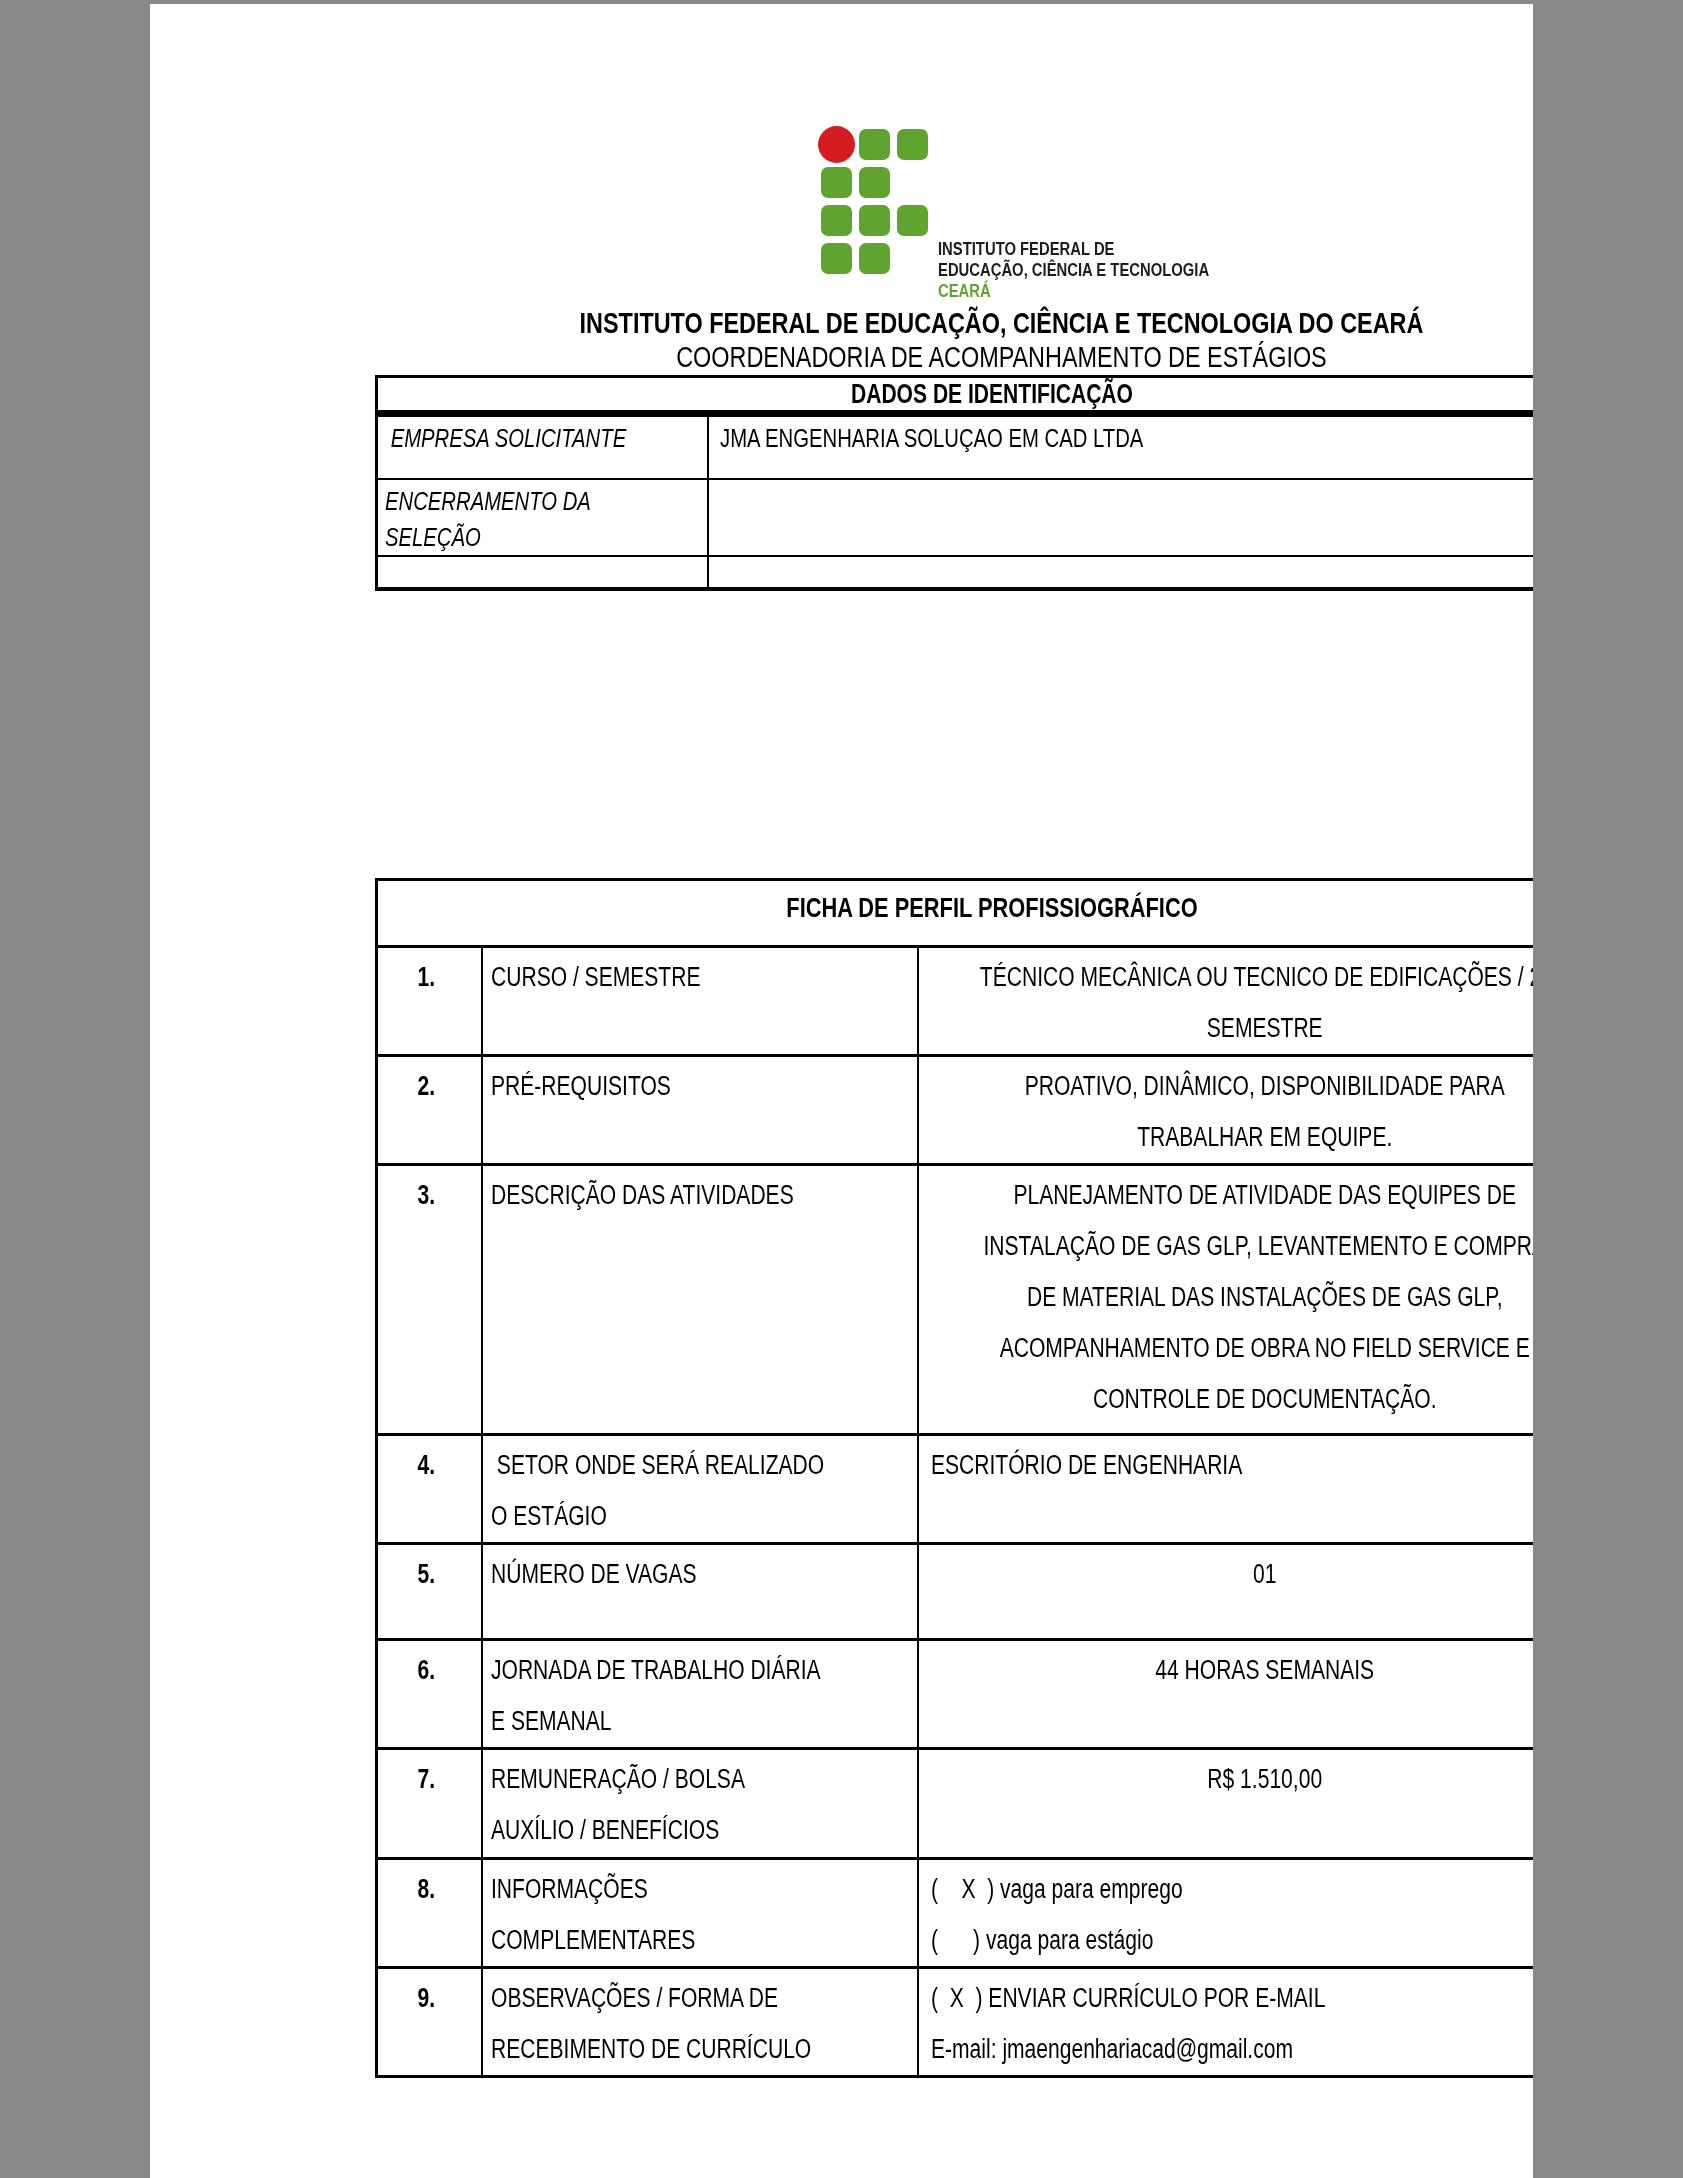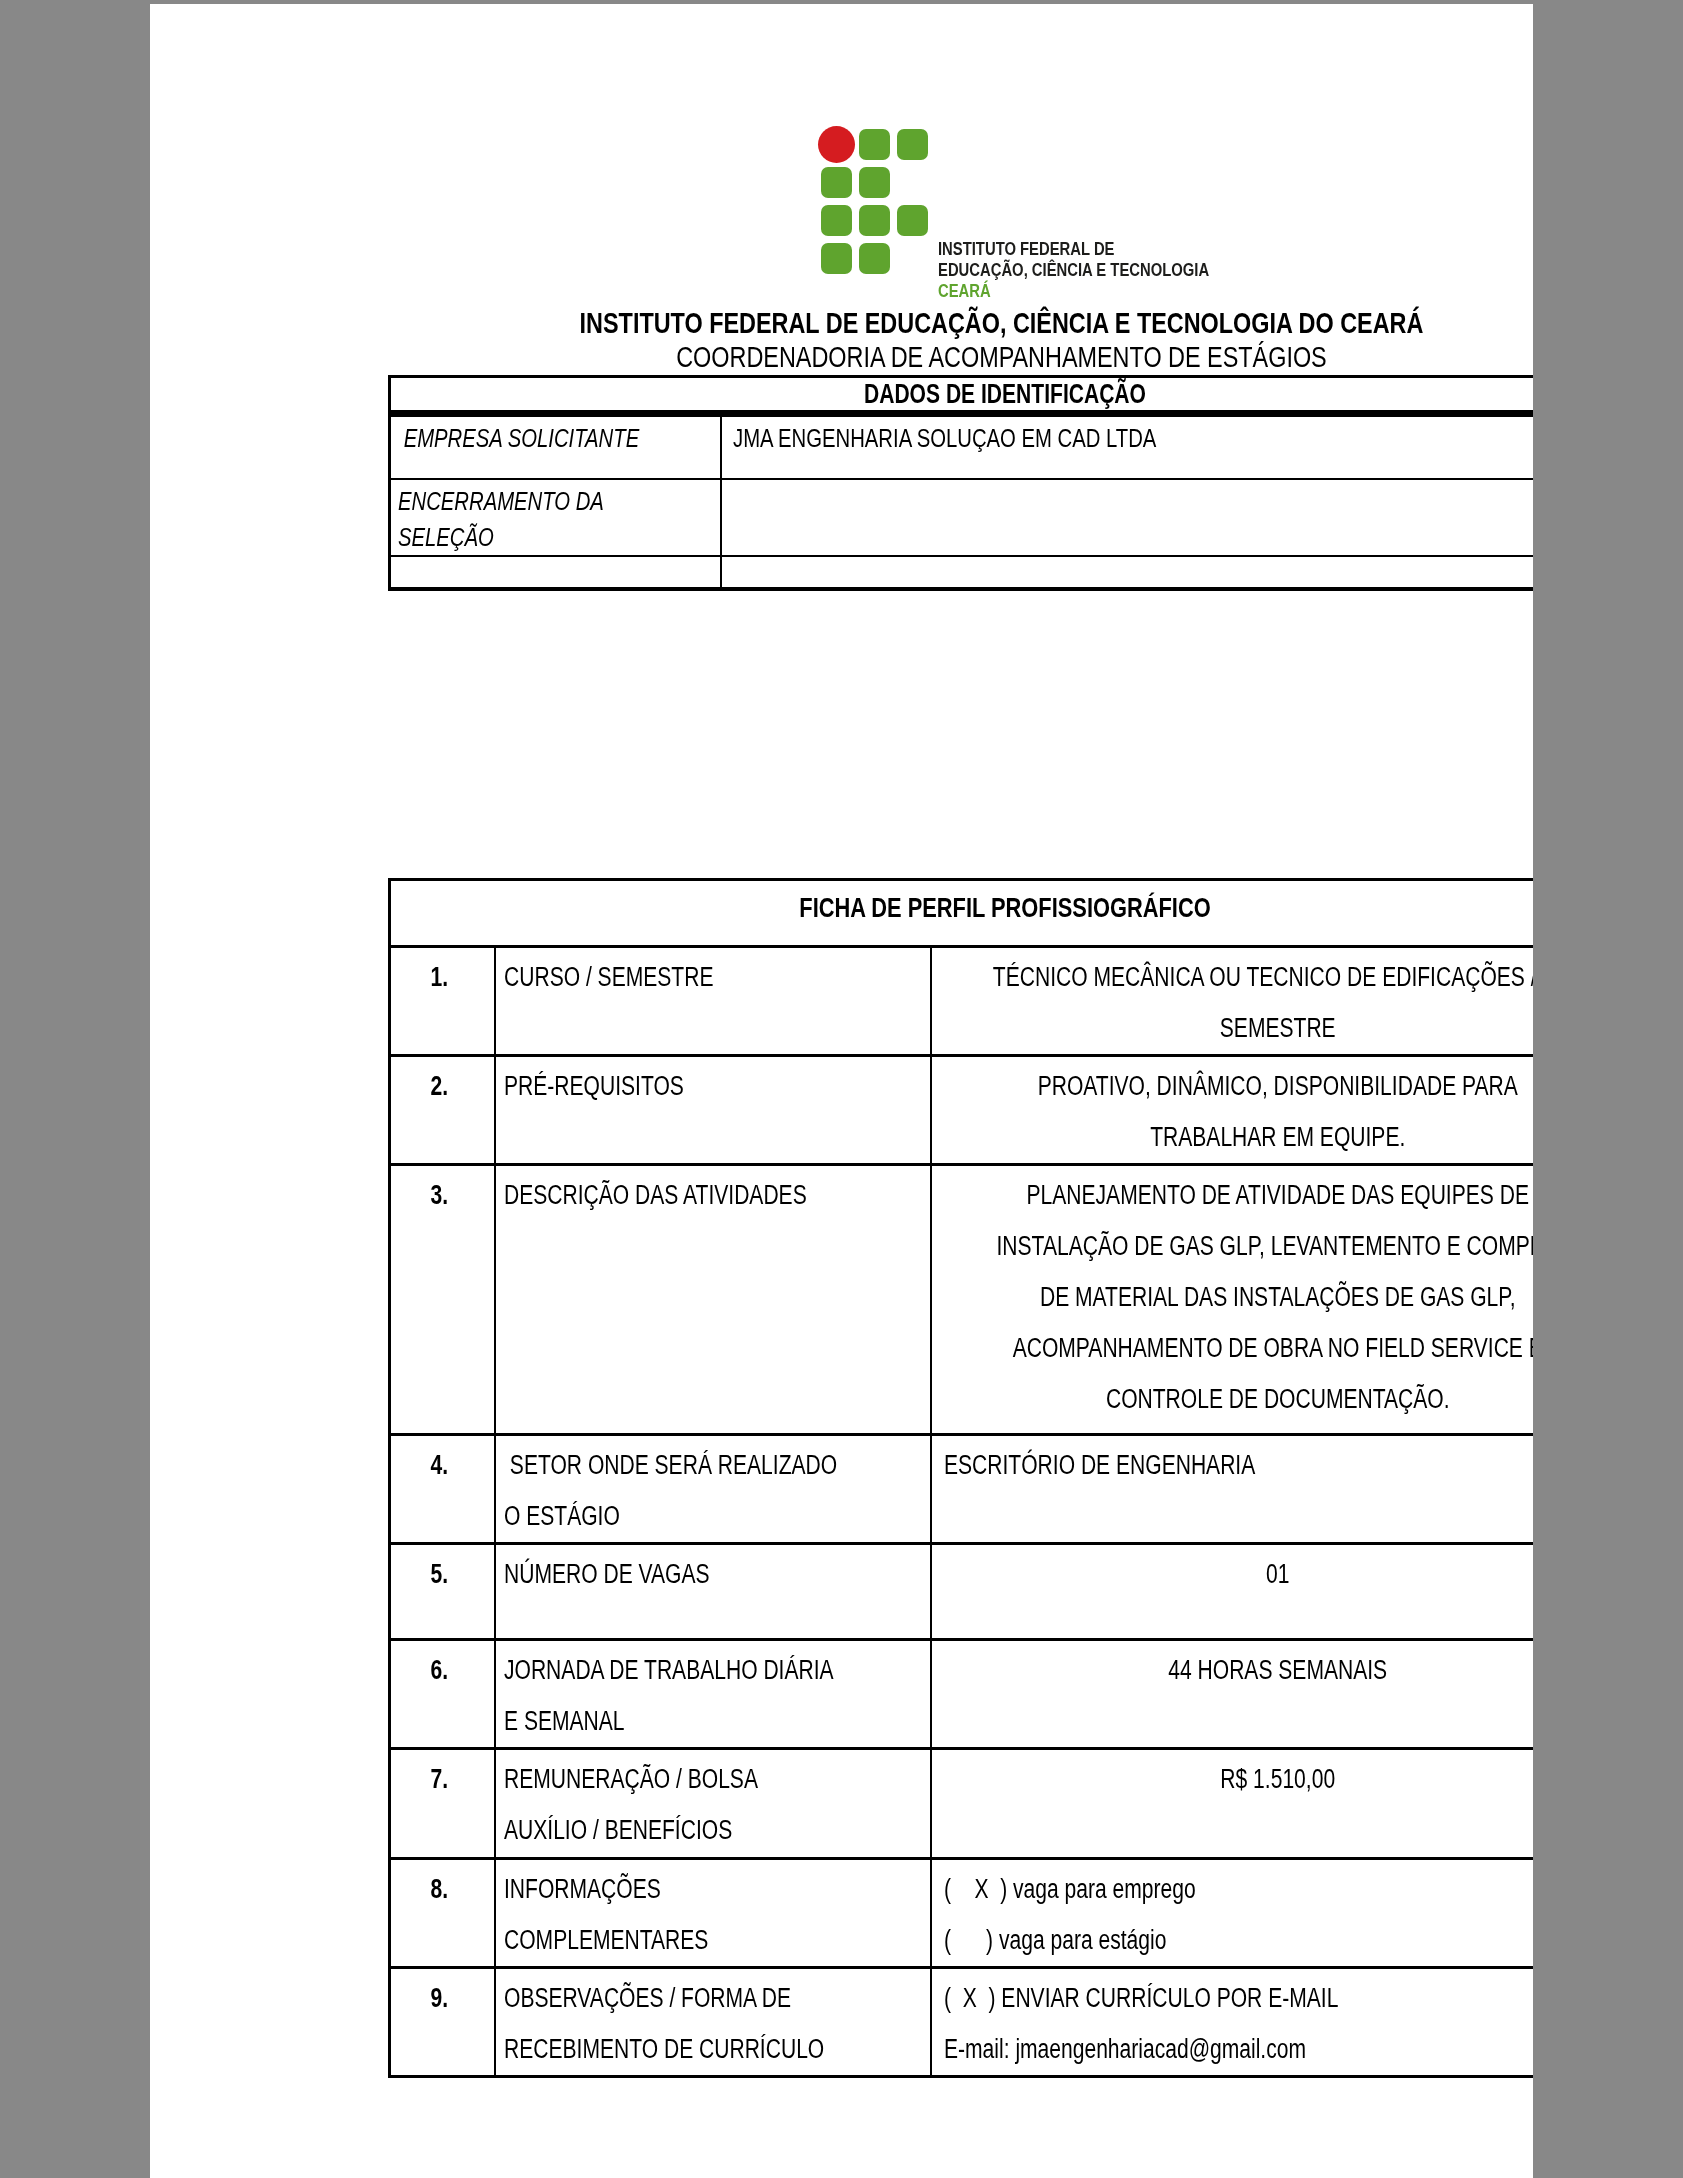--- a/index.html
+++ b/index.html
@@ -28,21 +28,21 @@
   }
   .logo-word .green { color:var(--logo-green,#5FA42E); }
 
   
   .title-wrap { position:absolute; left:10px; top:302px; width:1683px; }
   .title-wrap .tx { text-align:center; }
   .doc-title { font-size:30px; line-height:34px; font-weight:bold; }
   .doc-subtitle { font-size:30px; line-height:33px; font-weight:normal; }
 
   
-  table { border-collapse:collapse; table-layout:fixed; position:absolute; left:238px; background:#fff; }
+  table { border-collapse:collapse; table-layout:fixed; position:absolute; left:225px; background:#fff; }
   td { vertical-align:top; overflow:visible; }
 
   
   .t1 { top:371px; width:1234px; border:3px solid #000; border-bottom:4px solid #000; font-size:26px; line-height:36px; }
   .t1 td { border:2px solid #000; }
   .t1 tr.head td { border-bottom:7px solid #000; font-weight:bold; font-size:27px; line-height:31px; text-align:center; padding:1px 0 0 0; }
   .t1 td.lab { padding:3px 4px 0 7px;font-style:italic; }
   .t1 td.val { padding:3px 8px 0 11px; }
 
   

